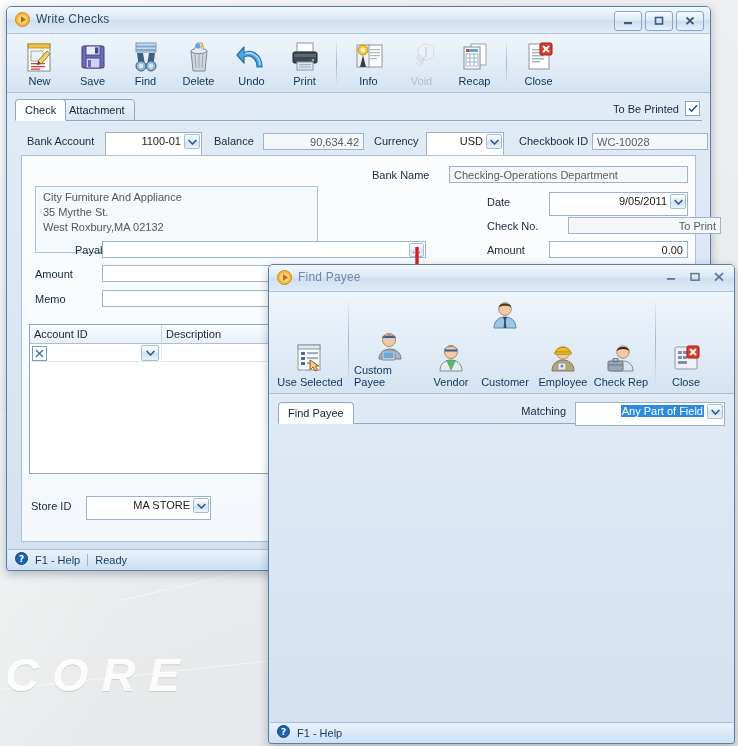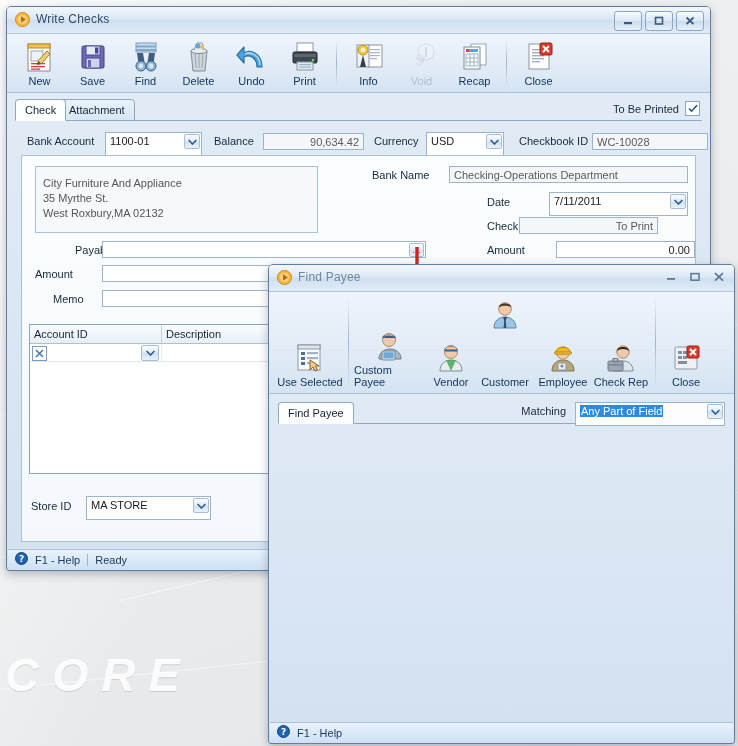--- a/index.html
+++ b/index.html
@@ -64,32 +64,32 @@
        background:linear-gradient(180deg,#eaf2fa 0%,#d8e6f4 100%);}
   .tab.active{background:#fdfefe;border-bottom-color:#fdfefe;z-index:2;}
 
   
   .lbl{font-size:11px;color:#15293f;}
   .fld{border:1px solid #9bb4cb;background:#fff;height:17px;line-height:17px;
        font-size:11px;padding:0 4px;box-sizing:border-box;color:#1c1c1c;}
   .fld.ro{background:#f4f7fa;color:#5a5a5a;}
   .fld.num{text-align:right;}
   .combo{position:relative;border:1px solid #9bb4cb;background:#fff;height:24px;
-         box-sizing:border-box;font-size:11px;line-height:17px;padding:0 20px 16px 4px;color:#1c1c1c;}
+         box-sizing:border-box;font-size:11px;line-height:17px;padding:0 20px 16px 4px;color:#1c1c1c;text-align:right;}
   .combo .arrow{position:absolute;right:1px;top:1px;width:16px;height:15px;
         border:1px solid #a7bfd5;border-radius:2px;box-sizing:border-box;
         background:linear-gradient(180deg,#fbfdff 0%,#dfeaf6 50%,#cfdeee 52%,#eaf3fb 100%);
         display:flex;align-items:center;justify-content:center;cursor:pointer;}
   .ellbtn{position:absolute;right:1px;top:1px;width:15px;height:14px;
         border:1px solid #a7bfd5;border-radius:2px;box-sizing:border-box;
         background:linear-gradient(180deg,#fbfdff 0%,#e2ecf7 50%,#d2e0ef 52%,#ecf4fb 100%);
         font-size:9px;line-height:12px;text-align:center;color:#27527f;cursor:pointer;}
   .group{border:1px solid #a9c0d6;background:linear-gradient(180deg,#fbfdfe 0%,#f4f8fc 100%);}
   .addrbox{border:1px solid #a9c0d6;background:#f6f9fc;color:#555;font-size:11px;
-           padding:9px 7px;line-height:15px;box-sizing:border-box;}
+           padding:3px 7px;line-height:15px;box-sizing:border-box;margin-top:20px;}
 
   
   .grid{border:1px solid #8aa6c2;background:#fff;box-sizing:border-box;}
   .ghead{display:flex;height:18px;background:linear-gradient(180deg,#fbfdfe 0%,#e7eff7 100%);
          border-bottom:1px solid #a9c0d6;}
   .ghead .gh{font-size:11px;line-height:18px;padding-left:4px;color:#14243a;
              border-right:1px solid #c3d4e4;box-sizing:border-box;}
   .grow{display:flex;height:17px;border-bottom:1px solid #dfe8f1;}
   .grow .gc{font-size:11px;line-height:17px;padding-left:3px;box-sizing:border-box;
             border-right:1px solid #e3ebf3;position:relative;}
@@ -366,44 +366,44 @@
       <div>City Furniture And Appliance</div>
       <div>35 Myrthe St.</div>
       <div>West Roxbury,MA 02132</div>
     </div>
 
     <span class="lbl" style="position:absolute;left:350px;top:13px;">Bank Name</span>
     <div class="fld ro" style="position:absolute;left:427px;top:10px;width:239px;">Checking-Operations Department</div>
 
     <span class="lbl" style="position:absolute;left:465px;top:40px;">Date</span>
     <div class="combo" style="position:absolute;left:527px;top:36px;width:139px;">
-      <span>7/11/2011</span>
+      <span>9/05/2011</span>
       <span class="arrow">
         <svg width="9" height="6" viewBox="0 0 9 6">
             <path d="M0.6 1 L4.5 5 L8.4 1" stroke="#2b5d8e" stroke-width="1.6" fill="none"></path>
           </svg>
       </span>
     </div>
 
     <span class="lbl" style="position:absolute;left:465px;top:64px;">Check No.</span>
-    <div class="fld ro num" style="position:absolute;left:497px;top:61px;width:139px;">To Print</div>
+    <div class="fld ro num" style="position:absolute;left:546px;top:61px;width:153px;">To Print</div>
 
     <span class="lbl" style="position:absolute;left:465px;top:88px;">Amount</span>
-    <div class="fld num" style="position:absolute;left:527px;top:85px;width:139px;margin-left:7px;">0.00</div>
+    <div class="fld num" style="position:absolute;left:527px;top:85px;width:139px;">0.00</div>
 
     <span class="lbl" style="position:absolute;left:13px;top:88px;margin-left:40px;">Payable To</span>
     <div class="fld" style="position:absolute;left:80px;top:85px;width:324px;">
       <span></span>
       <span class="ellbtn">…</span>
     </div>
 
     <span class="lbl" style="position:absolute;left:13px;top:112px;">Amount</span>
     <div class="fld" style="position:absolute;left:80px;top:109px;width:578px;"></div>
 
-    <span class="lbl" style="position:absolute;left:31px;top:137px;">Memo</span>
+    <span class="lbl" style="position:absolute;left:13px;top:137px;">Memo</span>
     <div class="fld" style="position:absolute;left:80px;top:134px;width:578px;"></div>
 
     <div class="grid" style="position:absolute;left:7px;top:168px;width:655px;height:150px;">
       <div class="ghead">
         <div class="gh" style="width:132px;">Account ID</div>
         <div class="gh" style="width:521px;border-right:none;">Description</div>
       </div>
       <div class="grow">
         <div class="gc" style="width:132px;">
           <span style="position:absolute;left:2px;top:2px;width:13px;height:13px;border:1px solid #7a9cc0;display:inline-flex;align-items:center;justify-content:center;background:#fff;">

